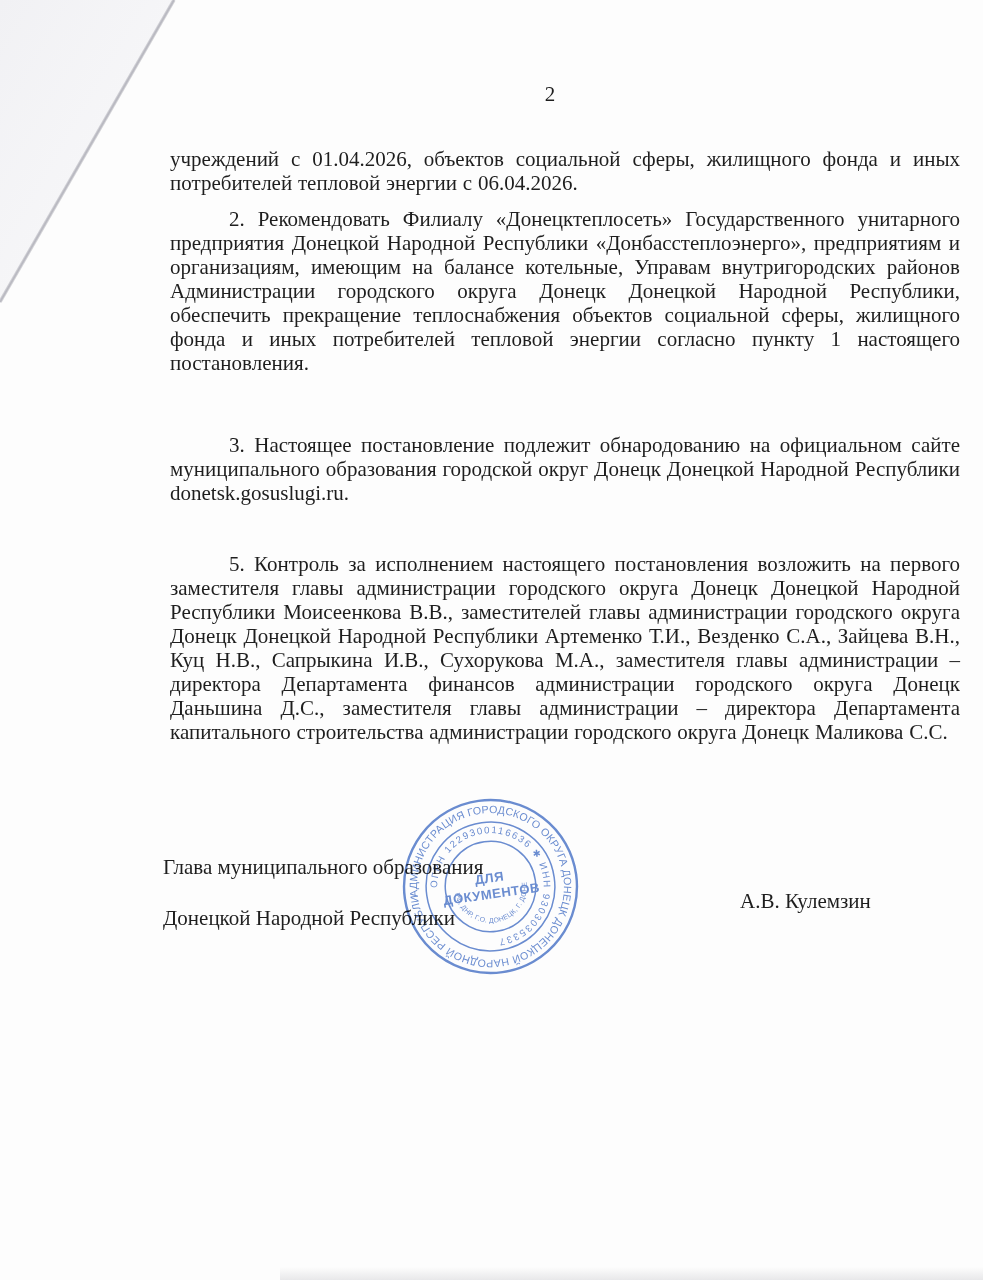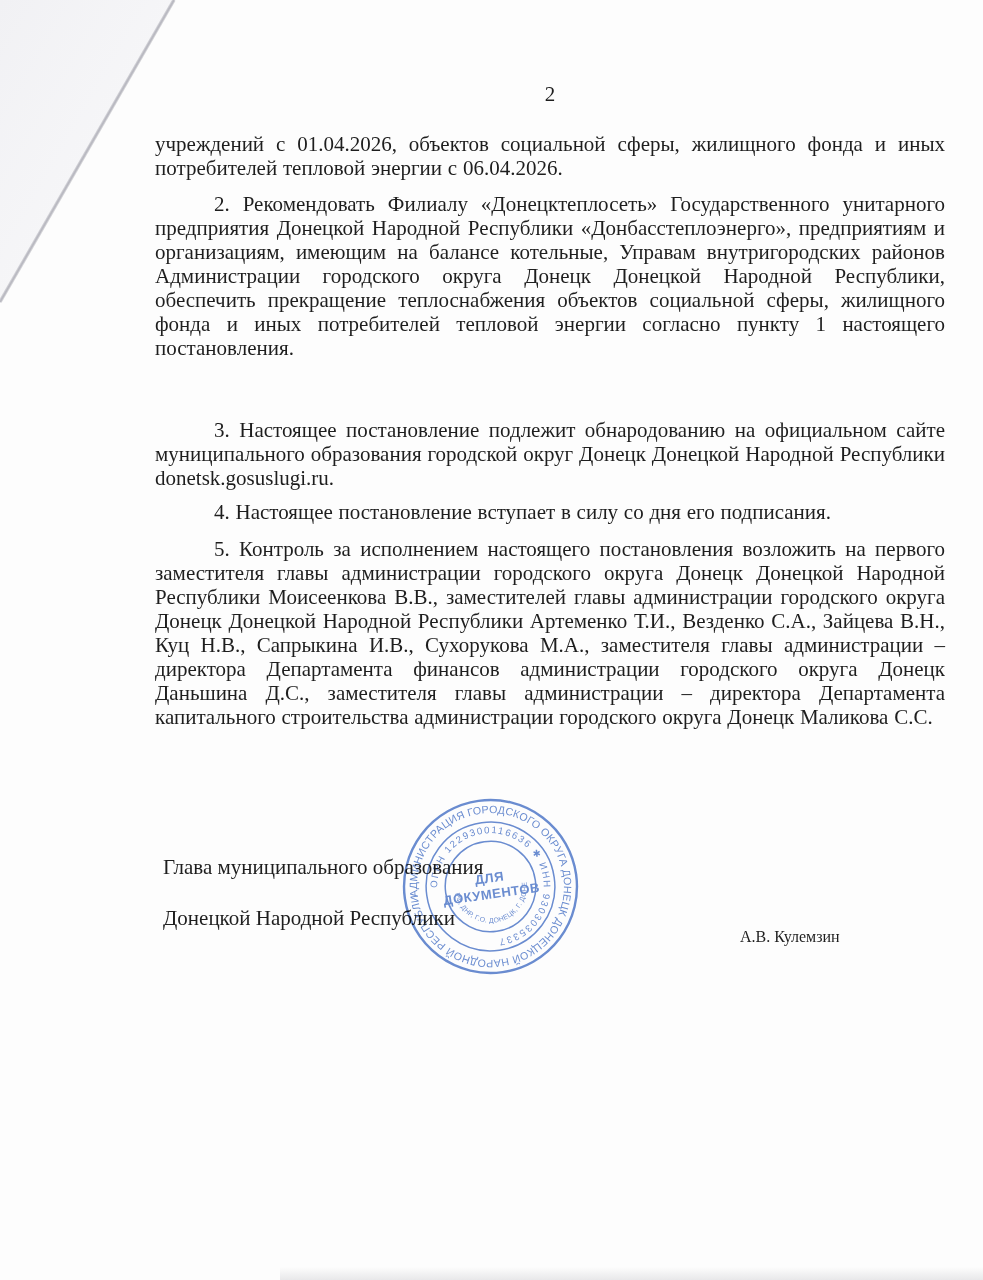--- a/index.html
+++ b/index.html
@@ -16,38 +16,38 @@
   
   .bottom-smudge{
     position:absolute;left:280px;right:0;bottom:0;height:13px;
     background:linear-gradient(to top, rgba(168,168,176,.25), rgba(168,168,176,0));
   }
   .pagenum{
     position:absolute;top:82px;left:155px;width:790px;
     text-align:center;font-size:21px;line-height:24px;
   }
   p.body{
-    position:absolute;left:155px;width:790px;margin:0;
+    position:absolute;left:155px;width:790px;margin:15px;
     font-size:21px;line-height:24px;
     text-align:justify;text-indent:59px;
     word-spacing:.5px;
   }
   p.body.no-indent{text-indent:0;}
   .p1{top:132px;}
   .p2{top:192px;}
   .p3{top:418px;}
   .p4{top:500px;}
   .p5{top:537px;}
   .sig-title{
     position:absolute;left:155px;top:847px;width:460px;margin:8px;
     font-size:21px;line-height:25.5px;text-align:left;
   }
   .sig-name{
-    position:absolute;left:740px;top:924px;
-    font-size:16px;line-height:25px;white-space:nowrap;
+    position:absolute;left:740px;top:889px;
+    font-size:21px;line-height:25px;white-space:nowrap;
   }
   
   .stamp{
     position:absolute;left:399px;top:795px;width:183px;height:183px;
     color:#4a74c8;
     opacity:.82;
     mix-blend-mode:multiply;
     transform:rotate(-8deg);
   }
   .stamp svg{display:block;width:100%;height:100%;}
@@ -69,21 +69,20 @@
     <line x1="174" y1="0" x2="0" y2="302" stroke="rgba(145,145,155,0.4)" stroke-width="3.5"></line>
     <line x1="174" y1="0" x2="0" y2="302" stroke="#b9b9c1" stroke-width="1.6"></line>
   </svg>
   <div class="bottom-smudge"></div>
 
   <div class="pagenum">2</div>
 
   <p class="body no-indent p1">учреждений с 01.04.2026, объектов социальной сферы, жилищного фонда и иных потребителей тепловой энергии с 06.04.2026.</p>
   <p class="body p2">2. Рекомендовать Филиалу «Донецктеплосеть» Государственного унитарного предприятия Донецкой Народной Республики «Донбасстеплоэнерго», предприятиям и организациям, имеющим на балансе котельные, Управам внутригородских районов Администрации городского округа Донецк Донецкой Народной Республики, обеспечить прекращение теплоснабжения объектов социальной сферы, жилищного фонда и иных потребителей тепловой энергии согласно пункту 1 настоящего постановления.</p>
   <p class="body p3">3. Настоящее постановление подлежит обнародованию на официальном сайте муниципального образования городской округ Донецк Донецкой Народной Республики donetsk.gosuslugi.ru.</p>
-  <p class="body p4">4. Настоящее постановление вступает в силу со дня его подписания.</p>
   <p class="body p5">5. Контроль за исполнением настоящего постановления возложить на первого заместителя главы администрации городского округа Донецк Донецкой Народной Республики Моисеенкова В.В., заместителей главы администрации городского округа Донецк Донецкой Народной Республики Артеменко Т.И., Везденко С.А., Зайцева В.Н., Куц Н.В., Сапрыкина И.В., Сухорукова М.А., заместителя главы администрации – директора Департамента финансов администрации городского округа Донецк Даньшина Д.С., заместителя главы администрации – директора Департамента капитального строительства администрации городского округа Донецк Маликова С.С.</p>
 
   <p class="sig-title"><span>Глава муниципального образования</span><br>
   <br>
   <span>Донецкой Народной Республики</span></p>
 
   <div class="sig-name">А.В. Кулемзин</div>
 
   <div class="stamp" style="color: rgb(74, 116, 200);">
     <svg viewBox="0 0 182 182" aria-hidden="true">

